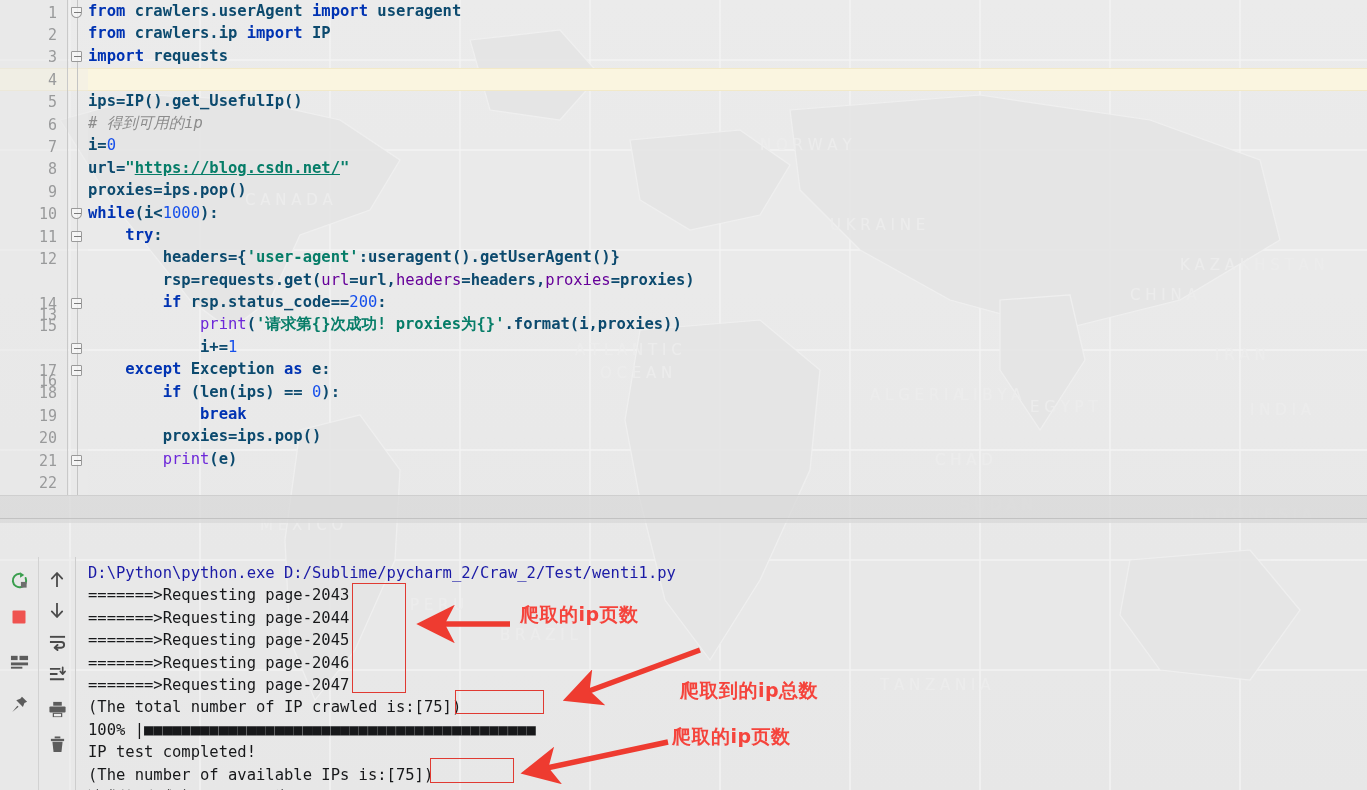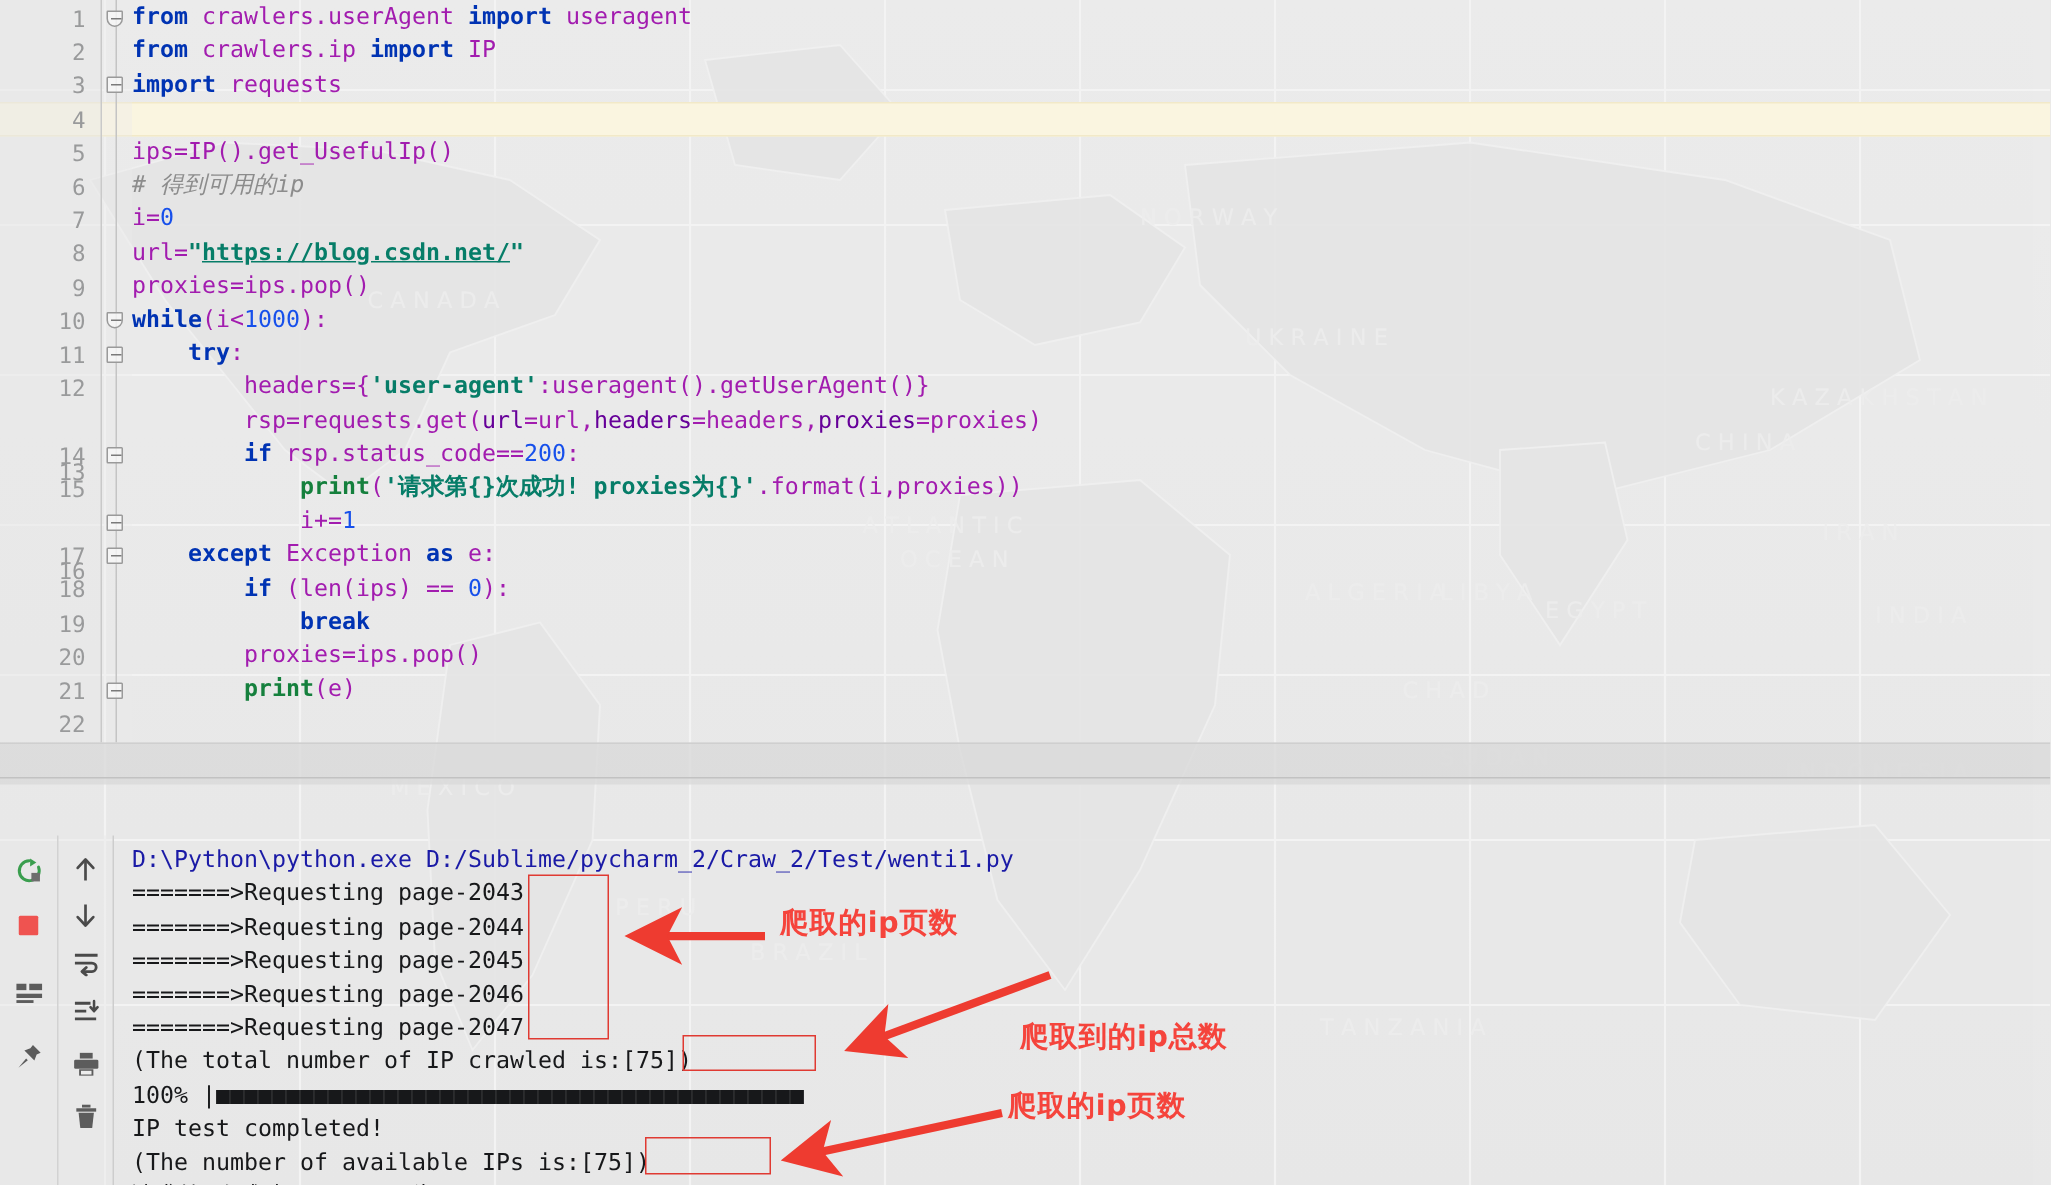--- a/index.html
+++ b/index.html
@@ -70,22 +70,22 @@
     font-family:"DejaVu Sans Mono","Liberation Mono",monospace;
     color:#17181a;
   }
   #code .row{ height:22.4px; }
   .kw{ color:#0033b3; font-weight:bold; }
   .num{ color:#1750eb; }
   .str{ color:#067d68; font-weight:bold; }
   .link{ color:#067d68; font-weight:bold; text-decoration:underline; }
   .cmt{ color:#8c8c8c; font-style:italic; }
   .kwarg{ color:#660099; }
-  .fn{ color:#15803d;font-weight:bold; }
-  .plain{ color:#a21caf; }
+  .fn{ color:#6d28d9; }
+  .plain{ color:#0c4a6e;font-weight:bold; }
 
   
   #splitter{
     position:absolute; left:0; top:495px; width:1367px; height:28px;
     background:rgba(216,216,216,.75);
     border-top:1px solid #cfcfcf;
     z-index:3;
   }
   #splitter .grip{
     position:absolute; left:0; right:0; top:22px; height:1px; background:#c2c2c2;

